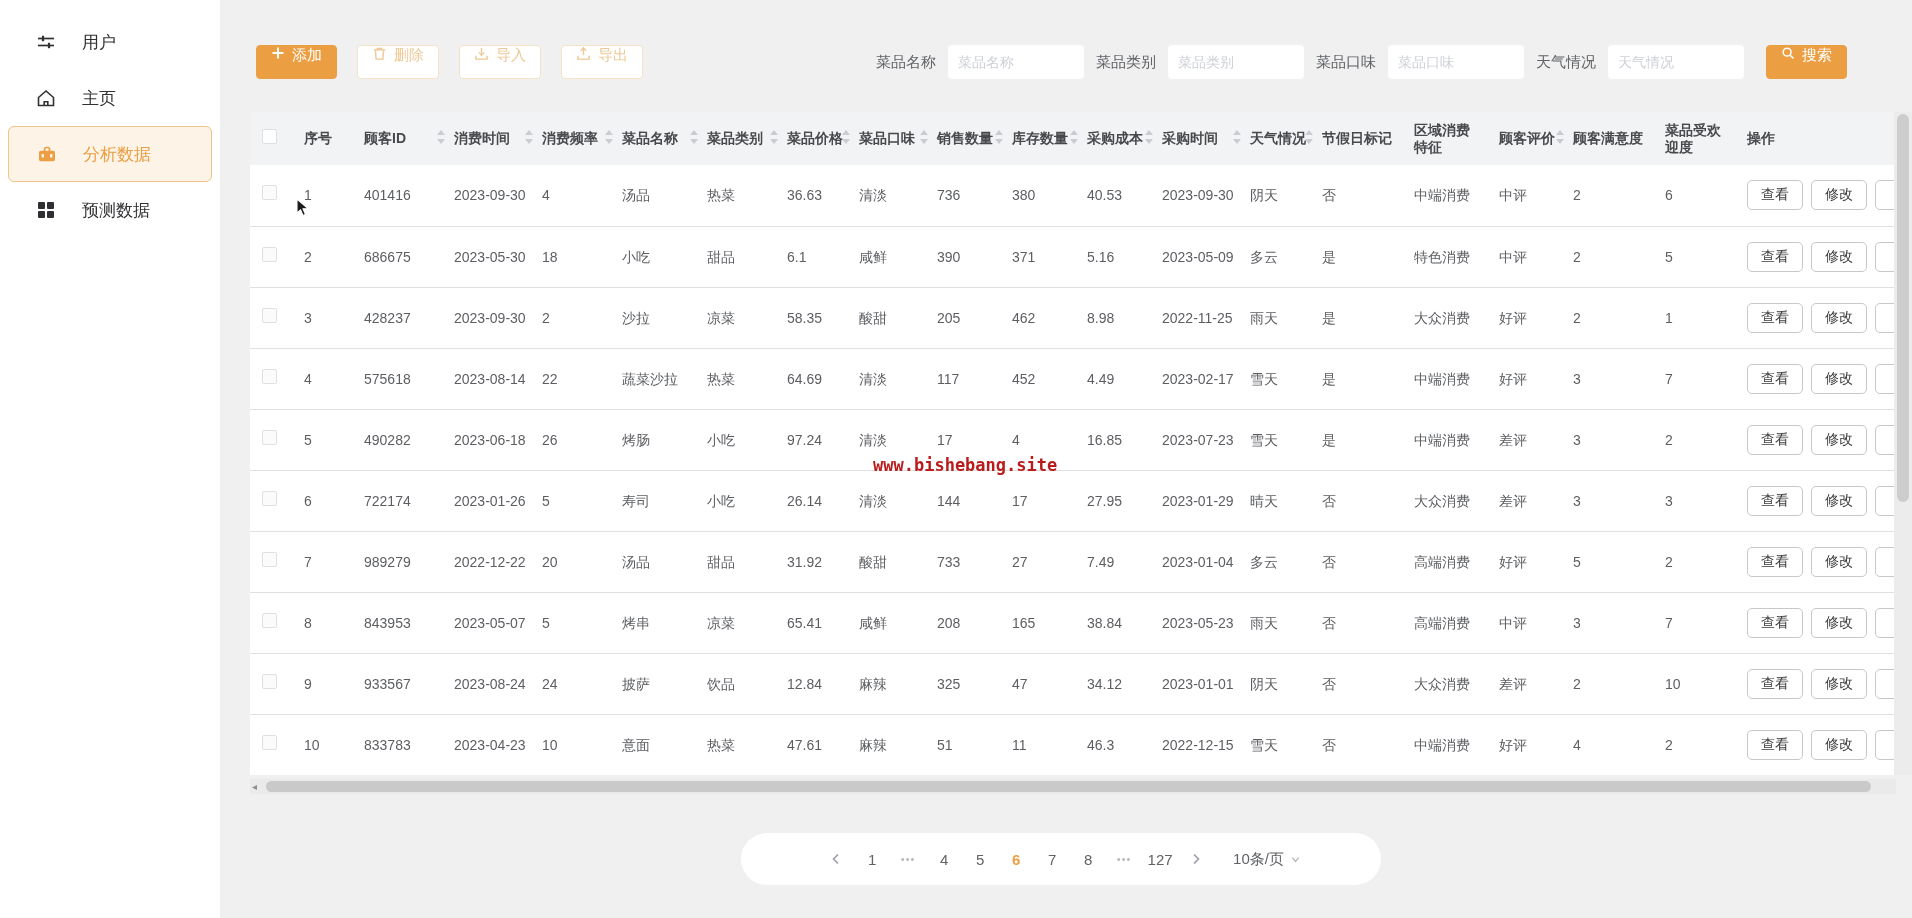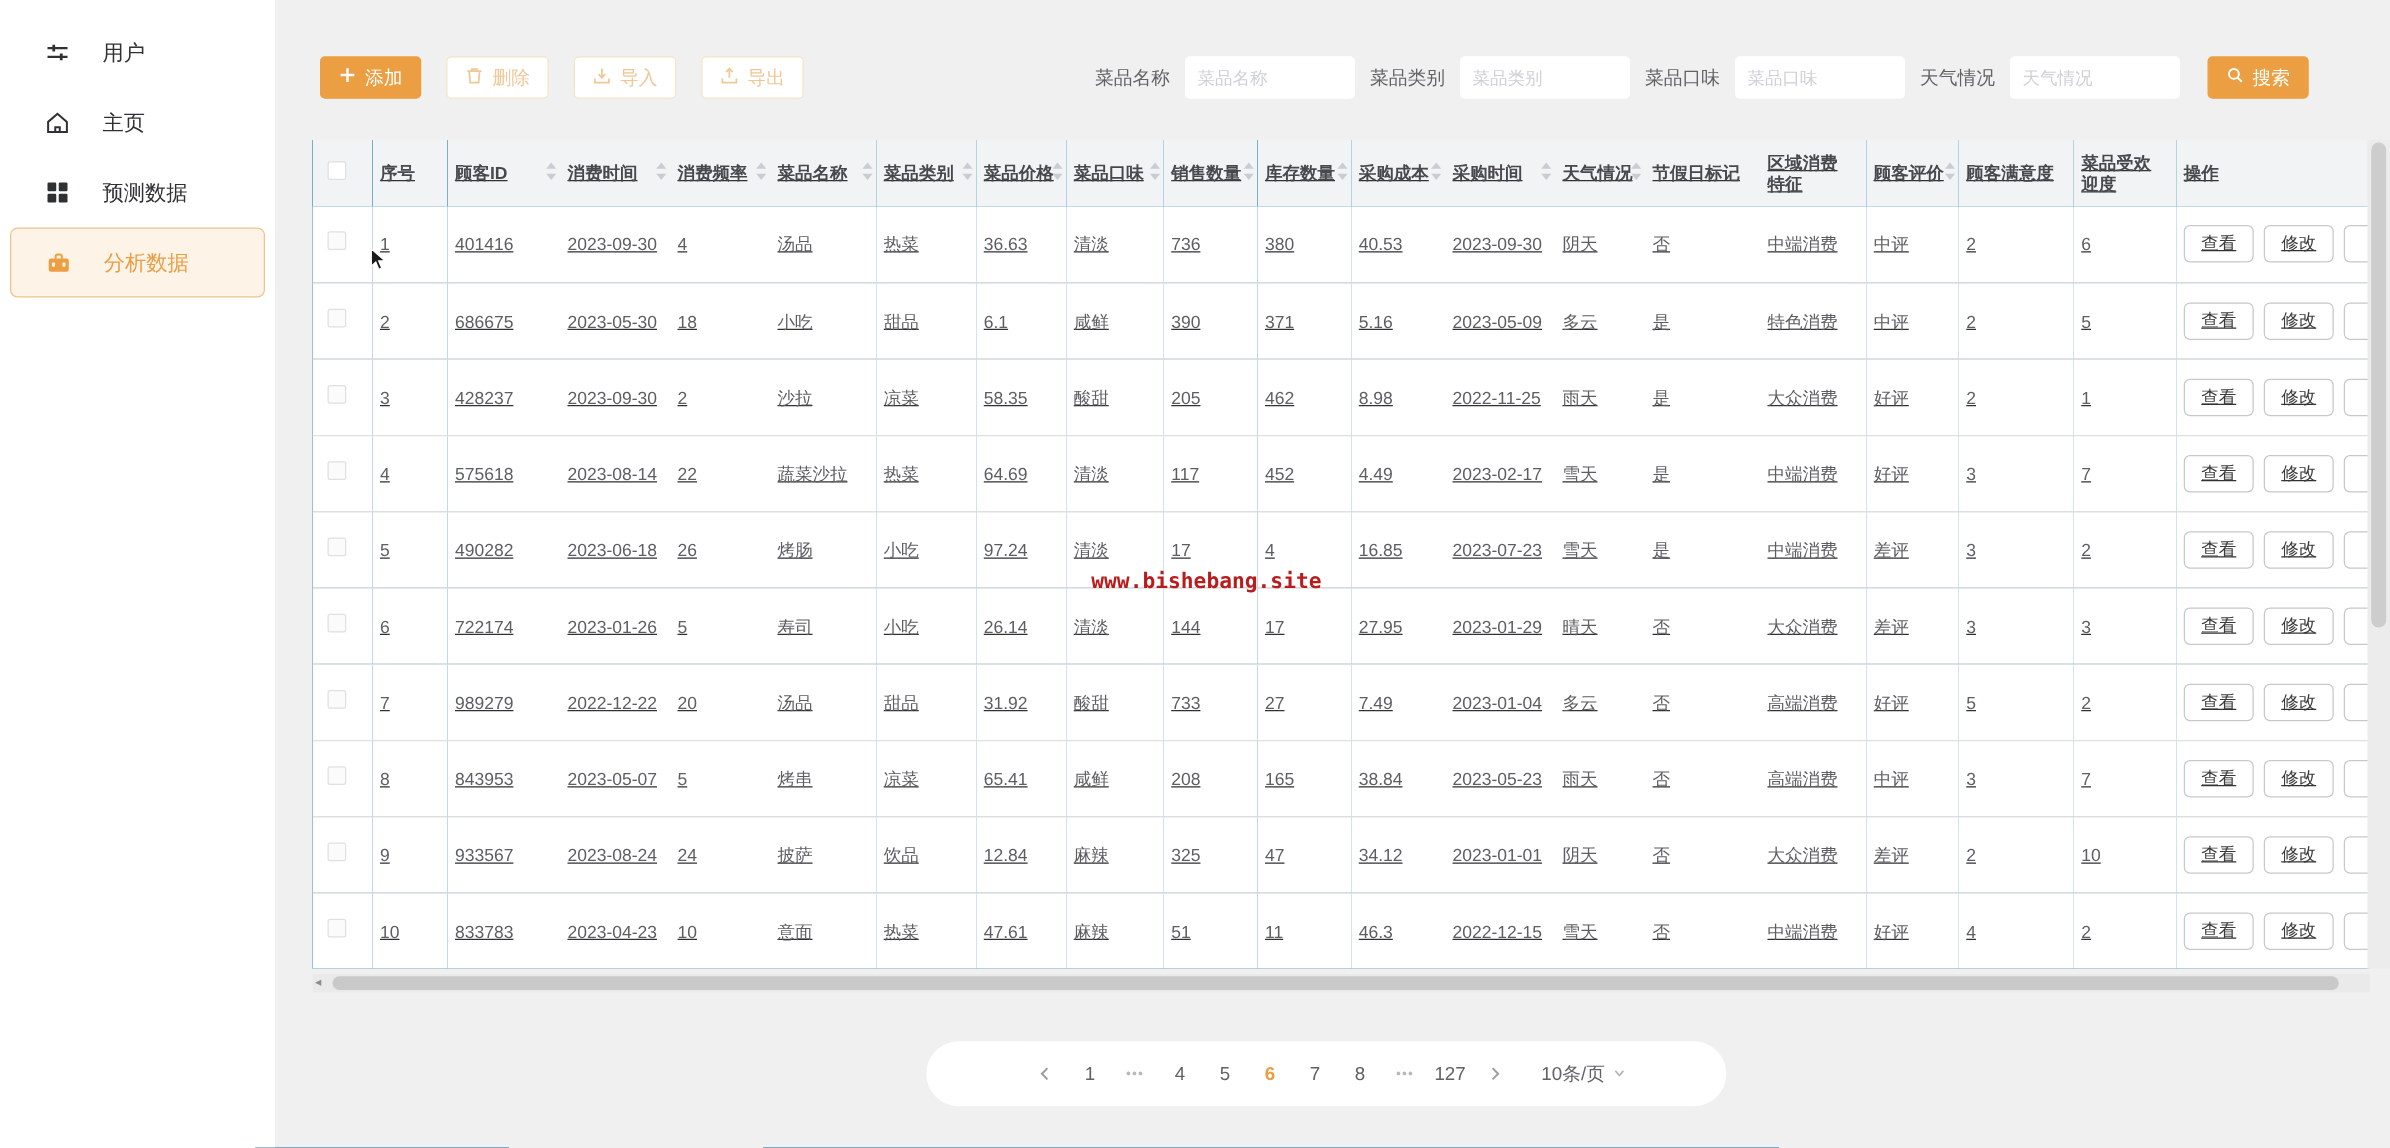--- a/index.html
+++ b/index.html
@@ -13,32 +13,32 @@
   
   .sidebar { position:absolute; left:0; top:0; width:220px; height:918px; background:#ffffff; z-index:3; }
   .side-item { height:56px; margin:0 8px; display:flex; align-items:center; gap:24px;
     padding:0 12px 0 26px; font-size:17px; color:#303133; cursor:pointer; border-radius:6px; }
   .side-item .sicon { width:24px; height:24px; flex:0 0 24px; display:flex; align-items:center; justify-content:center; }
   .side-item.active { background:var(--accent-bg); border:1px solid var(--accent-border); color:var(--accent); }
   .side-item .grow { flex:1; }
   .sidebar-pad { height:14px; }
   
   .toolbar { position:absolute; left:256px; top:45px; height:34px; display:flex; gap:20px; align-items:center; }
-  .btn { height:34px; display:inline-flex; align-items:center; gap:7px; padding:0 14px;
+  .btn { height:34px; display:inline-flex; align-items:flex-start; gap:7px; padding:0 14px;
     border-radius:4px; font-size:15px; cursor:pointer; background:#fff; border:1px solid var(--pale-border); color:var(--pale); }
   .btn.primary { background:var(--accent); border-color:var(--accent); color:#fff; }
   
   .filter-bar { position:absolute; left:876px; top:45px; height:34px; display:flex; align-items:center; gap:12px; }
   .filter-label { font-size:15px; color:#606266; white-space:nowrap; }
   .filter-input { width:136px; height:34px; border:none; background:#fff; border-radius:4px;
     padding:0 10px; font-size:14px; color:#333; outline:none; font-family:inherit; }
   .filter-input::placeholder { color:#cdd0d6; }
   .btn.search { margin-left:10px; }
   
-  .table-wrap { position:absolute; left:250px; top:112px; width:1646px; height:663px; background:#0369a1; overflow:hidden;text-decoration:underline; }
+  .table-wrap { position:absolute; left:250px; top:112px; width:1646px; height:663px; background:#ef4444; overflow:hidden; }
   table { border-collapse:collapse; table-layout:fixed; width:1700px; }
   thead th { height:53px; background:#f2f3f5; font-size:14px; font-weight:600; color:#48494c;
     text-align:left; padding:0 14px 0 6px; position:relative; line-height:17px; white-space:nowrap; }
   thead th.wrap { white-space:normal; }
   .caret { position:absolute; right:2px; top:50%; transform:translateY(-50%); }
   tbody td { height:61px; font-size:14px; color:#5c5e62; padding:0 6px;
     border-bottom:1px solid #e0e0e0; background:#fff; line-height:20px; white-space:nowrap; }
   tbody td.datecell { white-space:normal; word-break:break-all; }
   .cb { display:inline-block; width:15px; height:15px; border:1px solid #dfe0e2; border-radius:2px; background:#fbfbfb; cursor:pointer; }
   thead .cb { background:#fff; }
@@ -86,41 +86,41 @@
   </div>
   <div class="side-item">
     <span class="sicon">
       <svg width="22" height="22" viewBox="0 0 22 22" fill="none" stroke="#303133" stroke-width="1.6">
         <path d="M3.5 10.5 L11 4 L18.5 10.5 V18.5 H3.5 Z"></path>
           <path d="M9.2 18.5 V14.8 H12.8 V18.5"></path>
       </svg>
       </span>
     <span>主页</span>
   </div>
+  <div class="side-item active">
+    <span class="sicon">
+      <svg width="22" height="22" viewBox="0 0 22 22">
+        <path d="M8.5 8 V6.2 A1.7 1.7 0 0 1 10.2 4.5 H11.8 A1.7 1.7 0 0 1 13.5 6.2 V8" fill="none" stroke="#eb9e42" stroke-width="1.6"></path>
+        <rect x="3" y="7.8" width="16" height="10.5" rx="1.8" fill="#eb9e42"></rect>
+        <rect x="5.6" y="11" width="2.4" height="3.4" rx="0.6" fill="#fdf3e6"></rect>
+        <rect x="14" y="11" width="2.4" height="3.4" rx="0.6" fill="#fdf3e6"></rect>
+      </svg>
+      </span>
+    <span>分析数据</span>
+  </div>
   <div class="side-item">
     <span class="sicon">
       <svg width="20" height="20" viewBox="0 0 20 20" fill="#2f3033">
         <rect x="2" y="2" width="7" height="7" rx="1"></rect>
           <rect x="11" y="2" width="7" height="7" rx="1"></rect>
         <rect x="2" y="11" width="7" height="7" rx="1"></rect>
           <rect x="11" y="11" width="7" height="7" rx="1"></rect>
       </svg>
       </span>
     <span>预测数据</span>
-  </div>
-  <div class="side-item active">
-    <span class="sicon">
-      <svg width="22" height="22" viewBox="0 0 22 22">
-        <path d="M8.5 8 V6.2 A1.7 1.7 0 0 1 10.2 4.5 H11.8 A1.7 1.7 0 0 1 13.5 6.2 V8" fill="none" stroke="#eb9e42" stroke-width="1.6"></path>
-        <rect x="3" y="7.8" width="16" height="10.5" rx="1.8" fill="#eb9e42"></rect>
-        <rect x="5.6" y="11" width="2.4" height="3.4" rx="0.6" fill="#fdf3e6"></rect>
-        <rect x="14" y="11" width="2.4" height="3.4" rx="0.6" fill="#fdf3e6"></rect>
-      </svg>
-      </span>
-    <span>分析数据</span>
   </div>
 </div>
 
 <div class="toolbar">
   <button class="btn primary">
     <span>
       <svg width="14" height="14" viewBox="0 0 14 14" stroke="#fff" stroke-width="2" fill="none">
         <line x1="7" y1="1.5" x2="7" y2="12.5"></line>
           <line x1="1.5" y1="7" x2="12.5" y2="7"></line>
       </svg></span>

